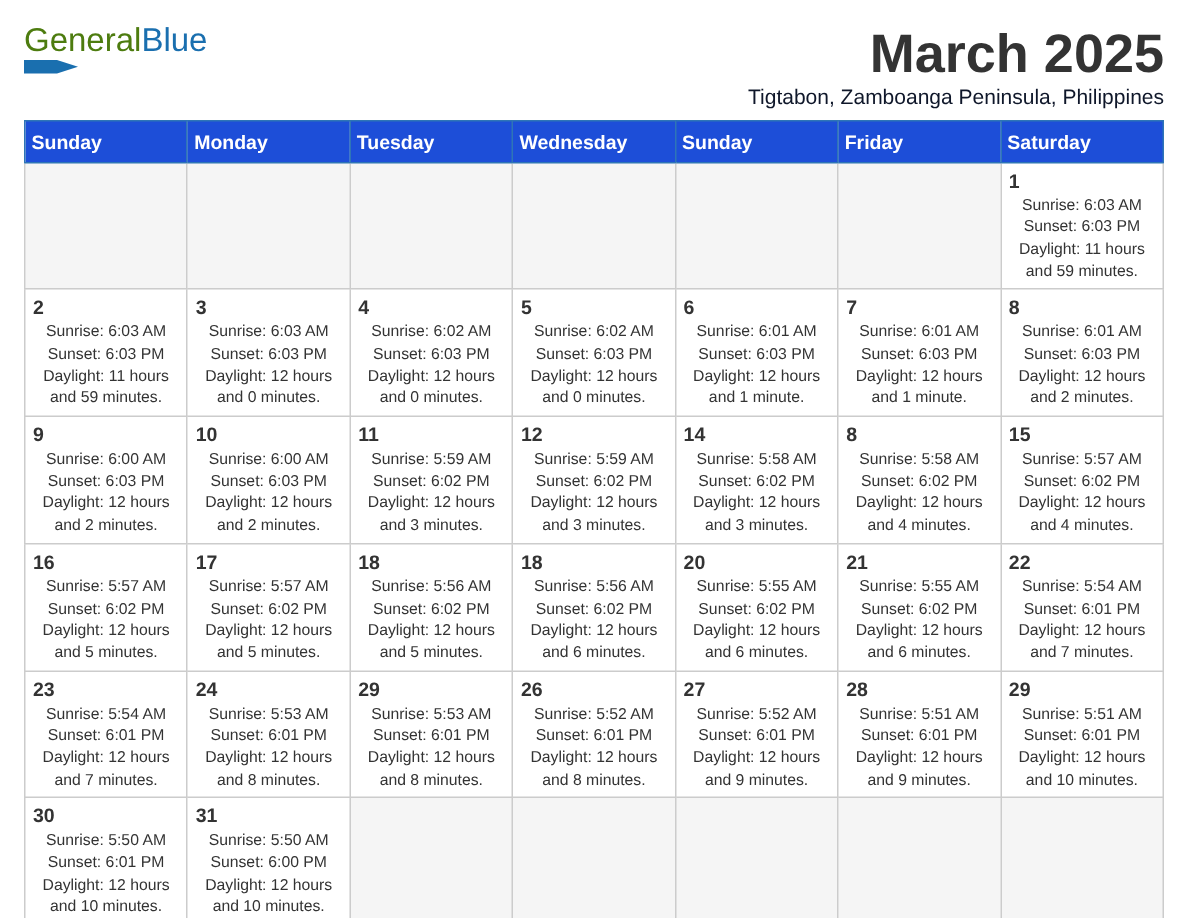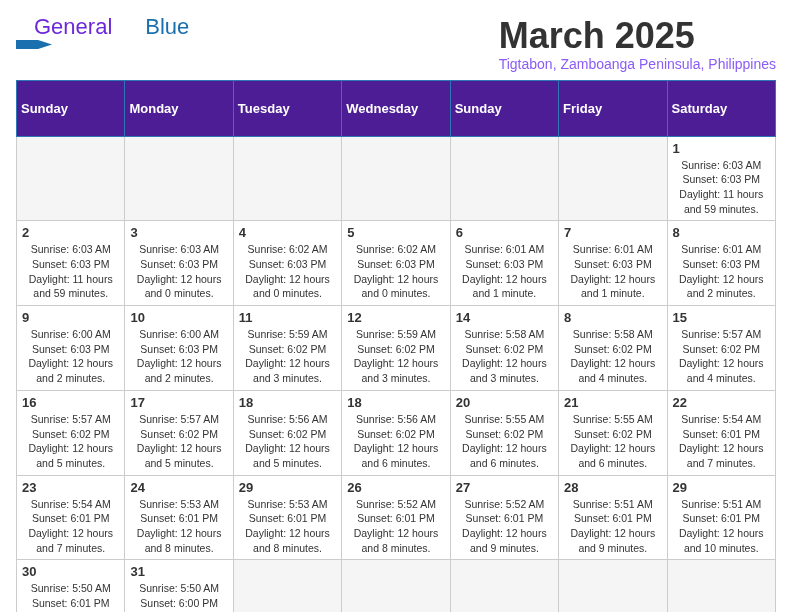--- a/index.html
+++ b/index.html
@@ -20,51 +20,51 @@
       display: flex;
       flex-direction: column;
       align-items: flex-start;
     }
     .logo-text {
       font-size: 22px;
       font-weight: normal;
       color: #333;
       line-height: 1;
     }
-    .logo-text span.general { color: #6d28d9; margin-left: 18px; }
-    .logo-text span.blue { color: #1a6faf; padding-left: 33px; }
+    .logo-text span.general { color: #4d7c0f; }
+    .logo-text span.blue { color: #1a6faf; }
     .logo-icon {
       width: 36px;
       height: 14px;
       margin-top: 2px;
     }
     .title-area {
-      text-align: left;
+      text-align: right;
     }
     .month-title {
       font-size: 36px;
       font-weight: bold;
       color: #333;
       line-height: 1.1;
     }
     .subtitle {
       font-size: 14px;
-      color: #8b5cf6;
+      color: #0f172a;
     }
     .calendar {
       width: 100%;
       border-collapse: collapse;
       border: 1px solid #ccc;
     }
     .calendar th {
-      background-color: #4c1d95;
+      background-color: #1d4ed8;
       color: #fff;
       font-size: 13px;
       font-weight: bold;
-      padding: 20px 4px;
+      padding: 6px 4px;
       border: 1px solid #2e75b6;
       text-align: left;
     }
     .calendar td {
       border: 1px solid #ccc;
       vertical-align: top;
       padding: 4px 5px;
       width: calc(100% / 7);
       min-height: 80px;
       font-size: 11px;

